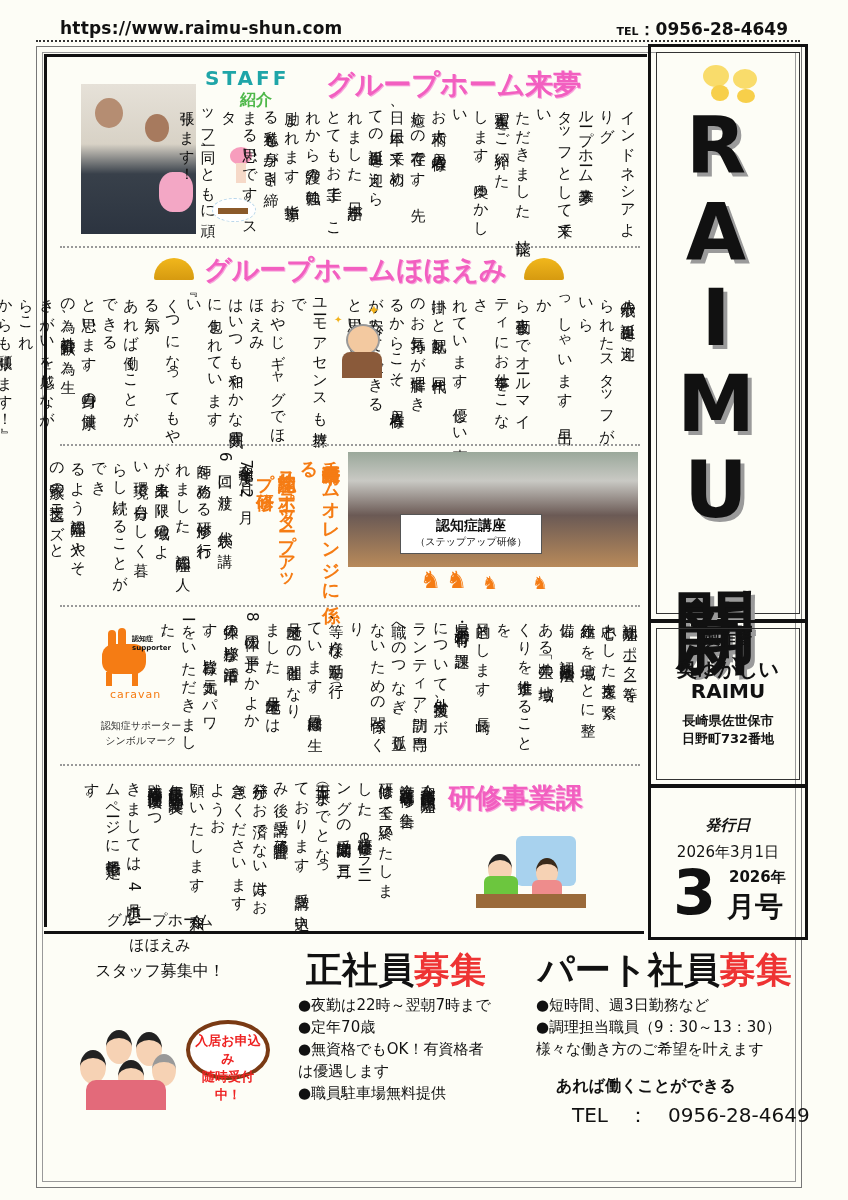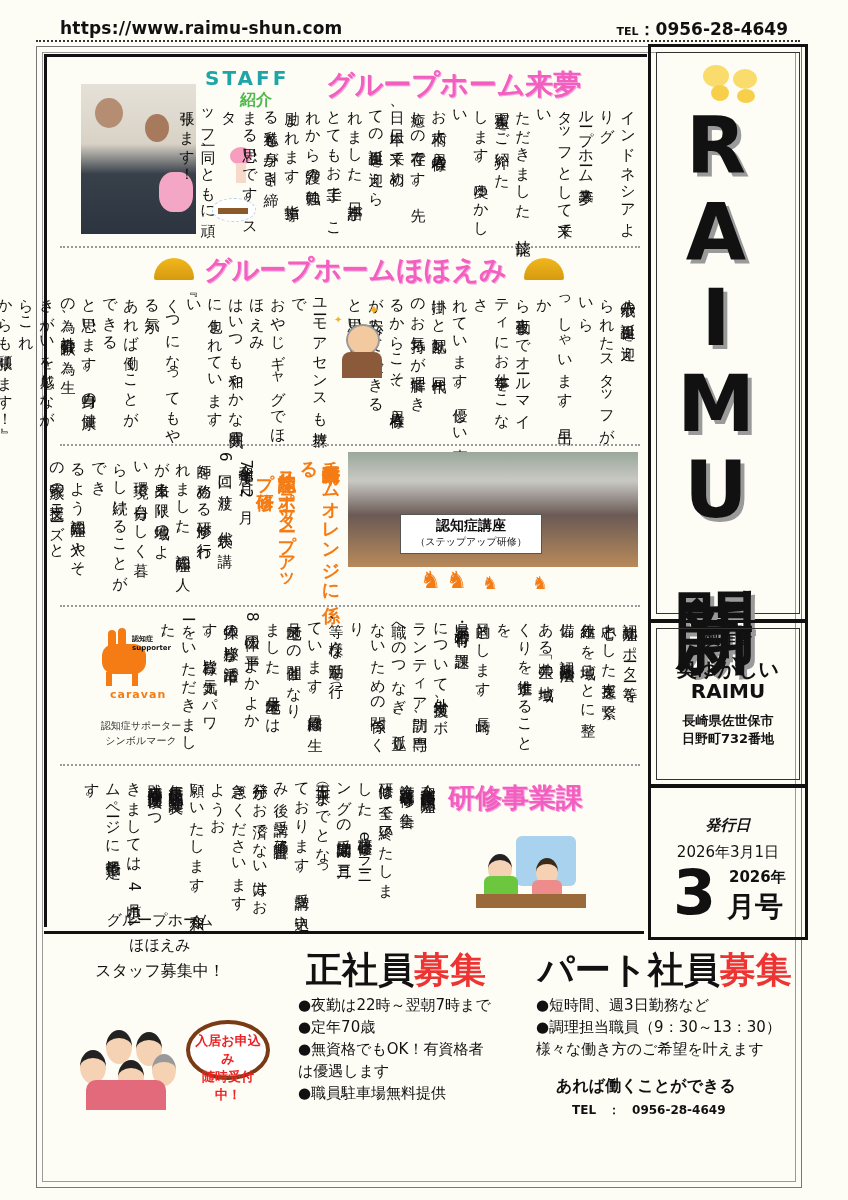--- a/index.html
+++ b/index.html
@@ -151,21 +151,21 @@
     <span>認知症サポーター等を</span><br><span>中心とした支援を繋ぐ</span><br><span>仕組みを地域ごとに整</span><br><span>備し、認知症基本法に</span><br><span>ある「共生」の地域づ</span><br><span>くりを推進することを</span><br><span>目的とします。長崎</span><br><span>県・平戸市特有の課題</span><br><span>について外出支援、ボ</span><br><span>ランティア訪問、専門</span><br><span>職へのつなぎ、孤立し</span><br><span>ないための関係づくり</span><br><span>等、様々な活動を行っ</span><br><span>ています。最終回は生</span><br><span>月地区での開催となり</span><br><span>ました。生月地区では</span><br><span>8団体の平戸よかよか</span><br><span>体操の皆様が活躍中で</span><br><span>す。皆様お元気！パワ</span><br><span>ーをいただきました。</span>
   </div>
 </div>
 <div class="abs" style="left:92px;top:624px;width:84px;height:80px;">
   <div class="abs" style="left:10px;top:20px;width:44px;height:30px;border-radius:12px;background:#f57c14;"></div>
   <div class="abs" style="left:16px;top:6px;width:8px;height:20px;border-radius:4px;background:#f57c14;"></div>
   <div class="abs" style="left:26px;top:4px;width:8px;height:20px;border-radius:4px;background:#f57c14;"></div>
   <div class="abs" style="left:14px;top:48px;width:6px;height:14px;background:#f57c14;"></div>
   <div class="abs" style="left:40px;top:48px;width:6px;height:14px;background:#f57c14;"></div>
   <div class="abs" style="left:40px;top:10px;font-size:7px;font-weight:bold;">認知症supporter</div>
-  <div class="abs" style="left:18px;top:64px;font-size:11px;font-weight:bold;color:#f57c14;letter-spacing:1px;">caravan</div>
+  <div class="abs" style="left:18px;top:64px;font-size:11px;font-weight:normal;color:#f57c14;letter-spacing:1px;">caravan</div>
 </div>
 <div class="abs" style="left:96px;top:718px;font-size:10px;text-align:center;width:90px;line-height:15px;color:#333;">
   <div>認知症サポーター</div>
   <div>シンボルマーク</div>
 </div>
 <div class="abs dotted-h" style="left:60px;top:764px;width:580px;"></div>
 
 <div class="abs" style="left:60px;top:772px;width:378px;height:150px;">
   <div class="vt" style="height:150px;float:right;">
     <span>令和七年度長崎県認知症</span><br><span>介護実践者等研修、集合</span><br><span>研修は全て終了いたしま</span><br><span>した。基礎研修eラーニ</span><br><span>ングの受講期間は三月二</span><br><span>十五日（水）までとなっ</span><br><span>ております。受講お申込</span><br><span>み後、受講、修了証書の</span><br><span>発行がお済でない方はお</span><br><span>急ぎくださいますようお</span><br><span>願いいたします。令和八</span><br><span>年度長崎県認知症介護実</span><br><span>践者等研修開催要項につ</span><br><span>きましては、4月頃ホー</span><br><span>ムページに掲載予定で</span><br><span>す。</span>
@@ -210,13 +210,13 @@
   <div class="bul">●職員駐車場無料提供</div>
 </div>
 
 <div class="abs recruit-title" style="left:538px;top:946px;"><span>パート社員</span><span class="red">募集</span></div>
 <div class="abs" style="left:536px;top:994px;">
   <div class="bul">●短時間、週3日勤務など</div>
   <div class="bul">●調理担当職員（9：30～13：30）</div>
   <div class="bul">様々な働き方のご希望を叶えます</div>
 </div>
 <div class="abs" style="left:556px;top:1076px;font-weight:bold;font-size:16px;">あれば働くことができる</div>
-<div class="abs" style="left:572px;top:1102px;font-weight:bold;font-size:12px;white-space:pre;">TEL　：　0956-28-4649</div>
+<div class="abs" style="left:572px;top:1102px;font-weight:normal;font-size:20px;white-space:pre;">TEL　：　0956-28-4649</div>
 
 </body></html>

